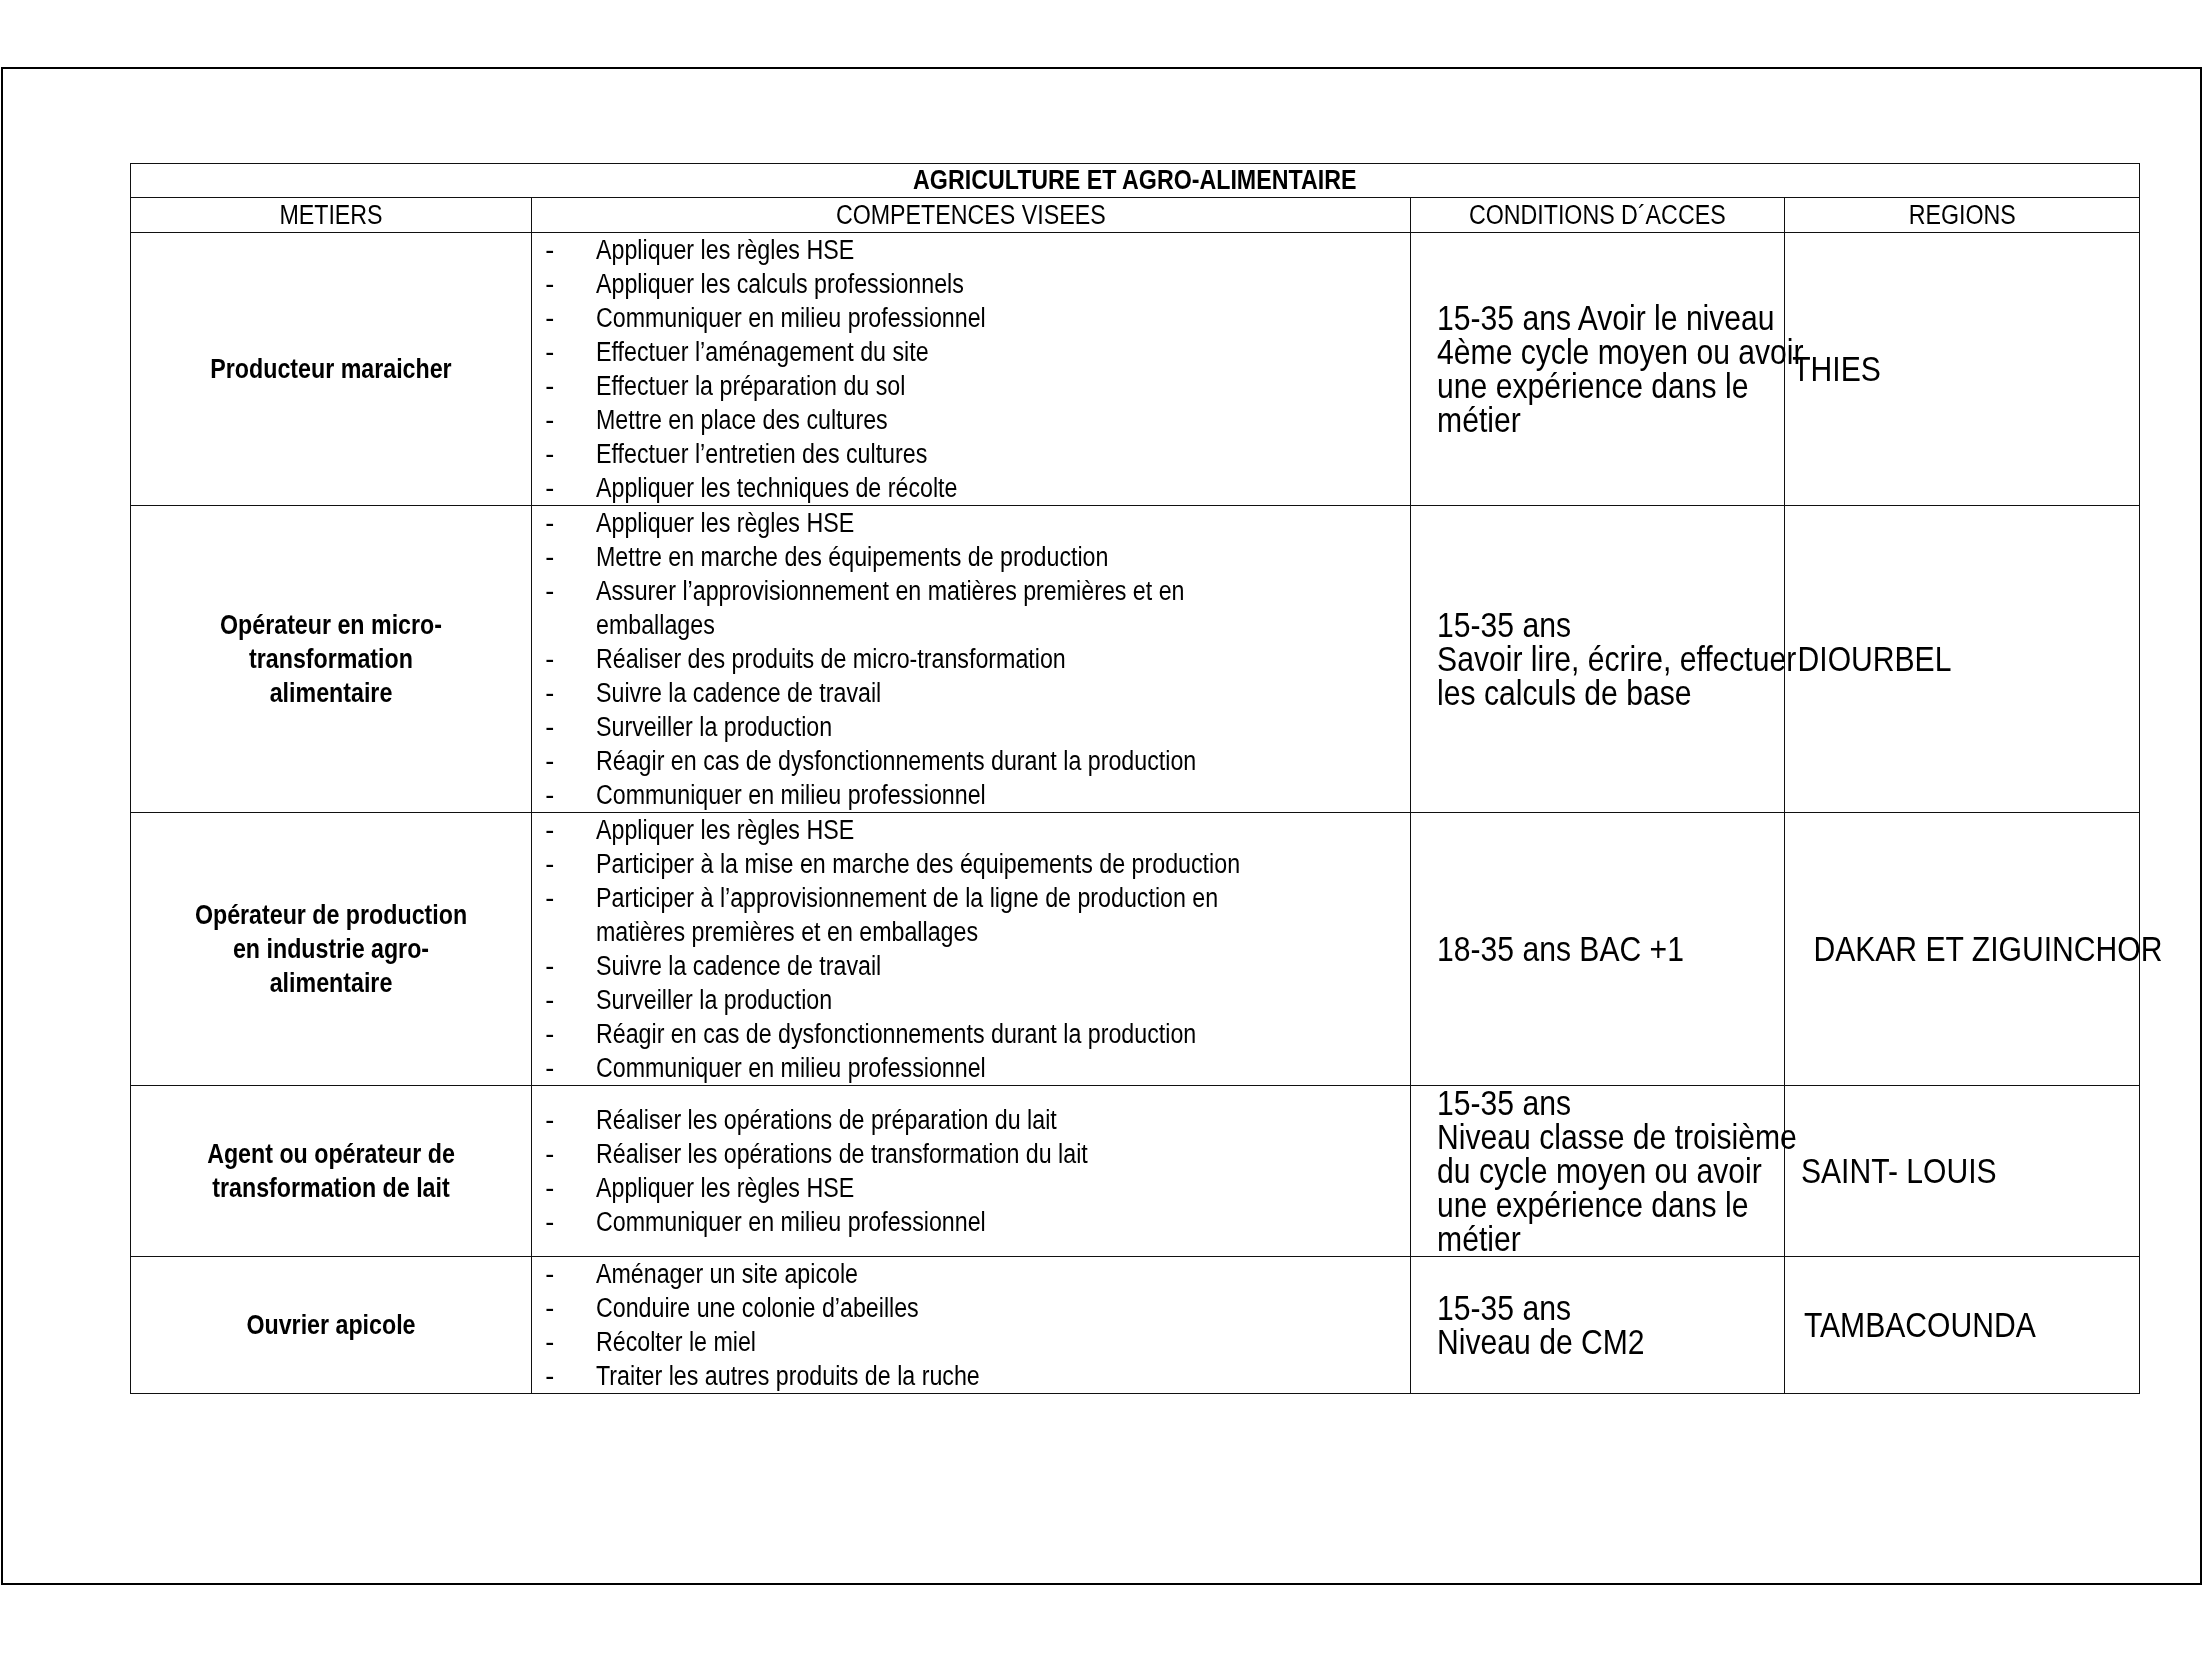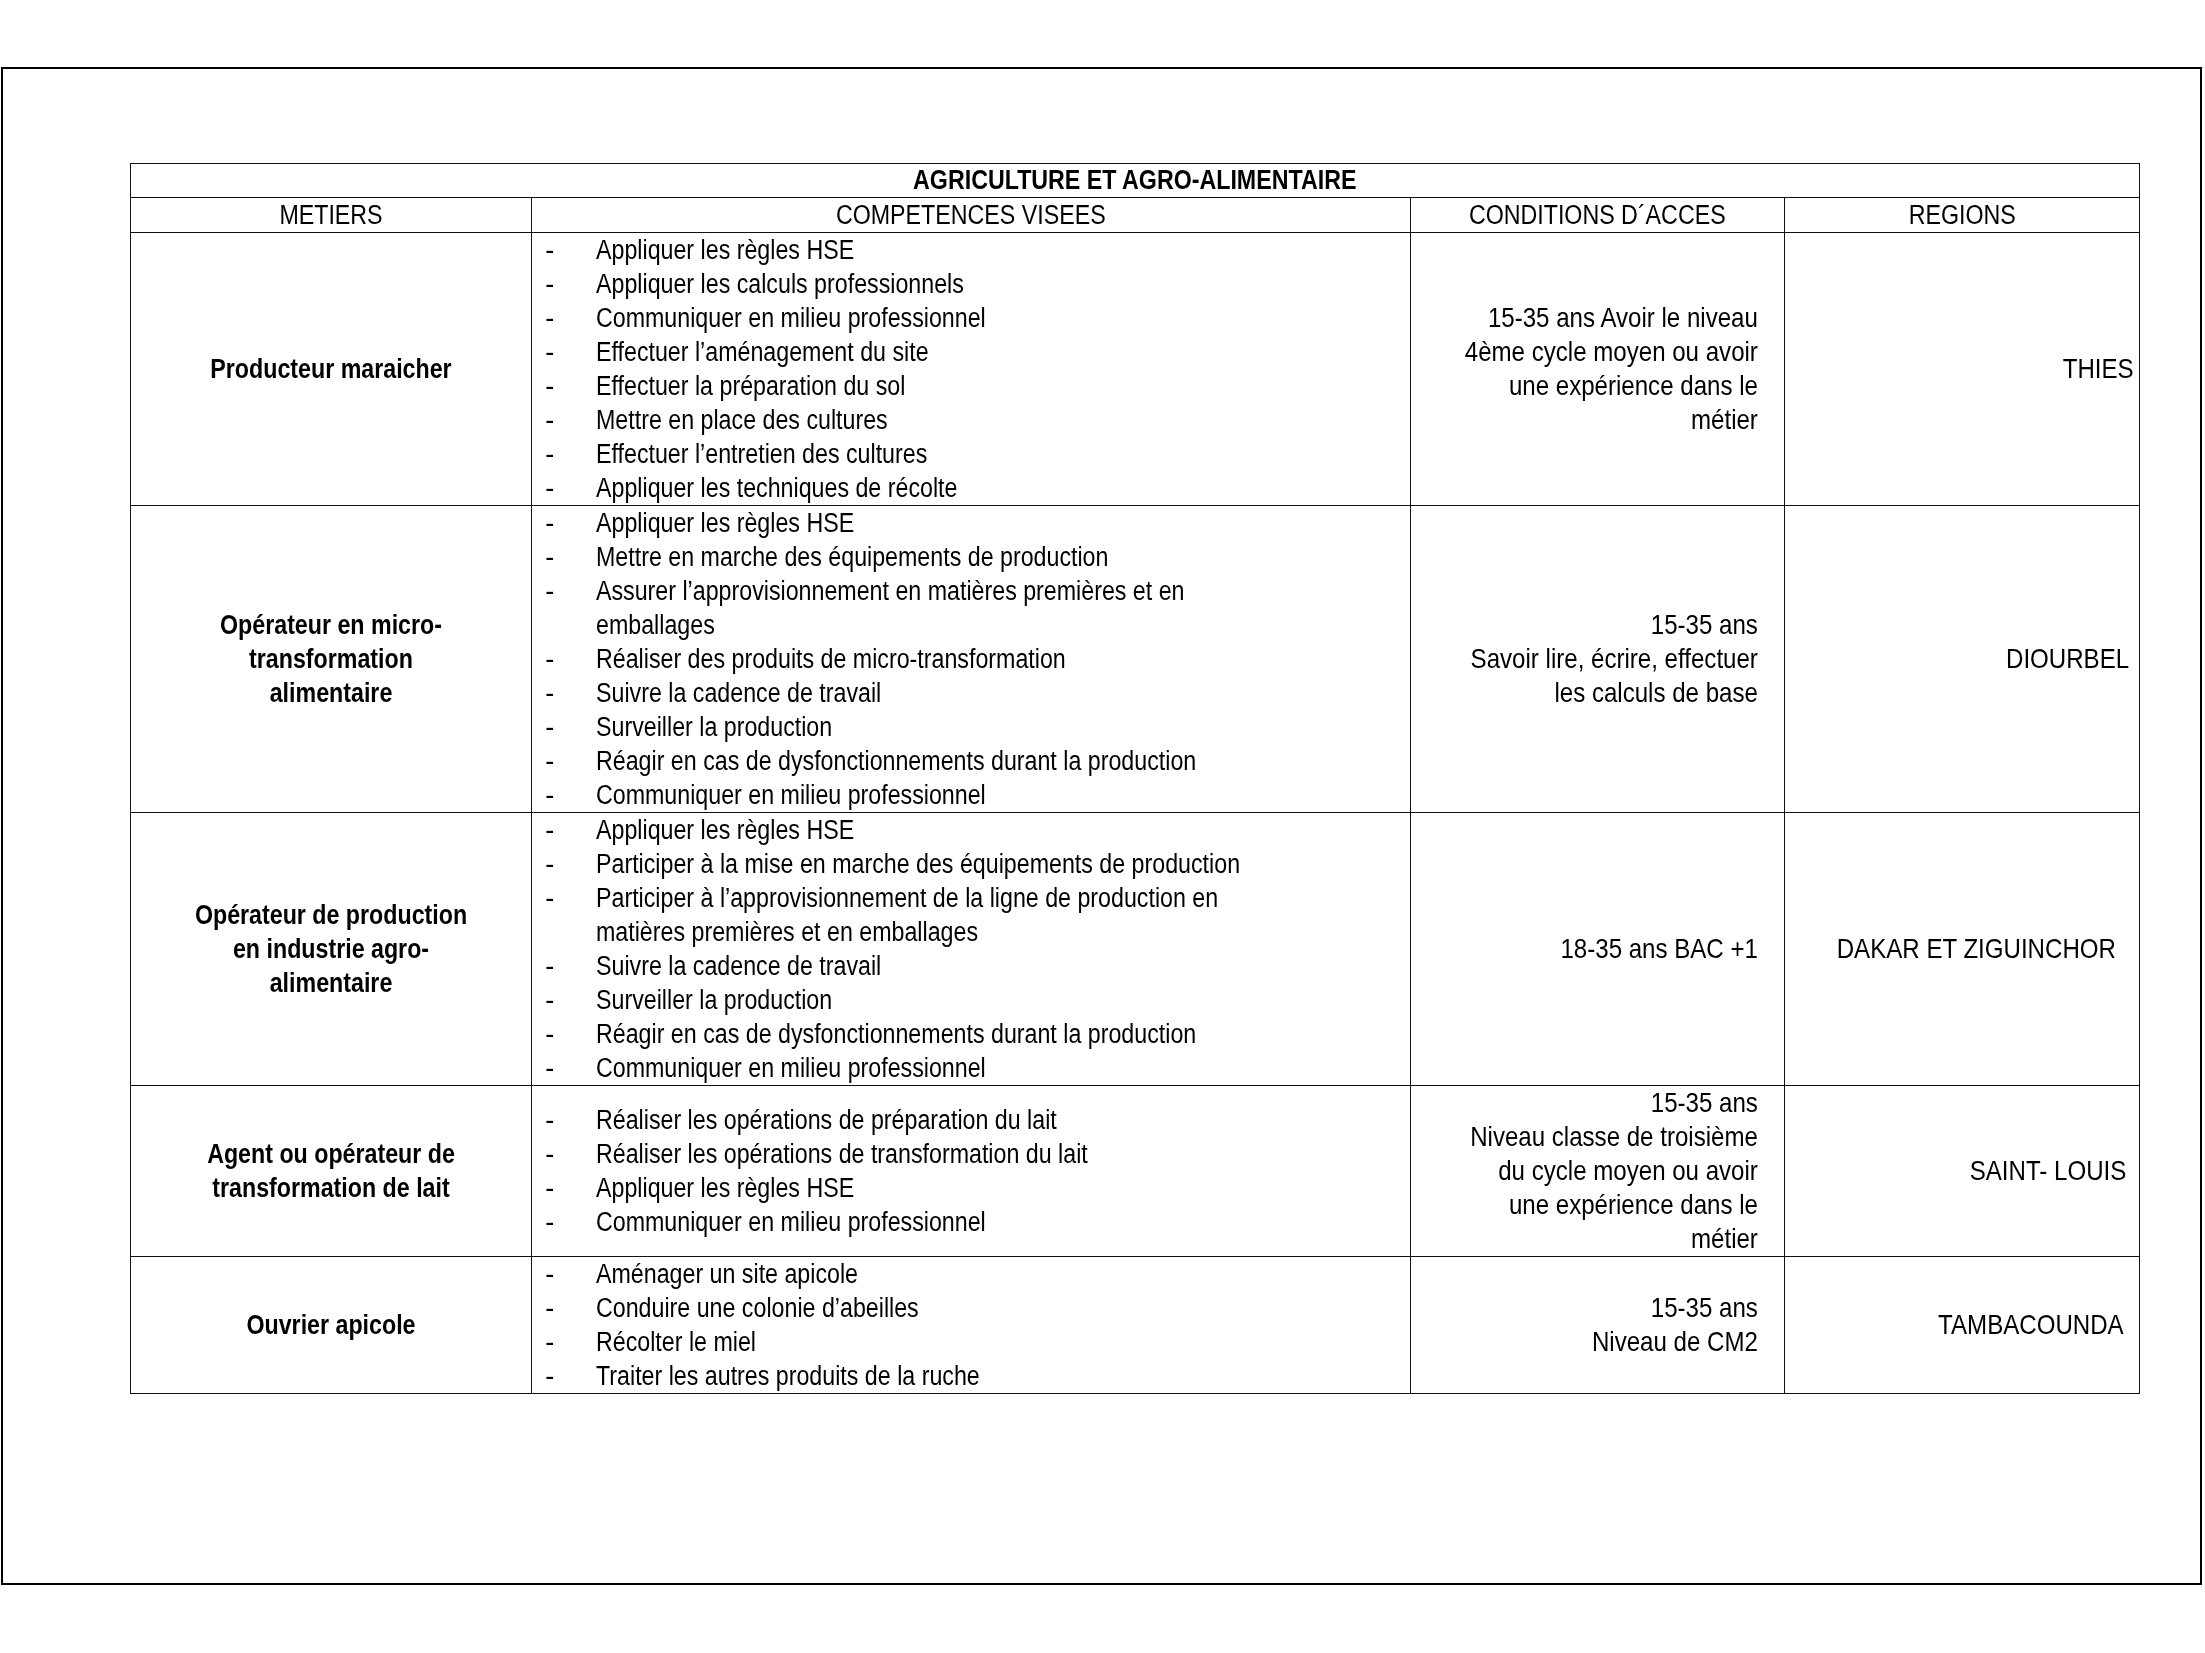--- a/index.html
+++ b/index.html
@@ -8,21 +8,21 @@
   .page-border { position:absolute; left:0.7px; top:67px; width:2201px; height:1518px;
                  border:2px solid #000; box-sizing:border-box; border-right-width:2px; }
   table.main { position:absolute; left:130px; top:163px; width:2008px;
                border-collapse:collapse; table-layout:fixed; }
   table.main td, table.main th { border:1.7px solid #111; padding:0; vertical-align:middle; }
   .title-cell { height:33px; text-align:center; font-weight:bold; font-size:27px; line-height:33px; }
   .hdr-cell { height:34px; text-align:center; font-weight:normal; font-size:27px; line-height:33px; }
   .nar { display:inline-block; transform:scaleX(0.86); transform-origin:center; white-space:nowrap; }
   .metier { text-align:center; font-weight:bold; font-size:27px; line-height:34px; }
   .metier .nar, .cond .nar, .region .nar { white-space:nowrap; }
-  .cond, .region { text-align:right; font-size:28px; line-height:34px; }
+  .cond, .region { text-align:left; font-size:35px; line-height:34px; }
   ul.comp { list-style:none; margin:0; padding:0; }
   ul.comp li { position:relative; padding-left:64px; font-size:27px; line-height:34px; white-space:nowrap; }
   ul.comp li .dash { position:absolute; left:13.3px; top:0; }
   ul.comp li .txt { display:inline-block; transform:scaleX(0.86); transform-origin:left center; }
   ul.comp li.cont { padding-left:64px; }
   .comp-cell { padding-top:0; }
   .stack { display:block; }
 </style>
 </head>
 <body>

